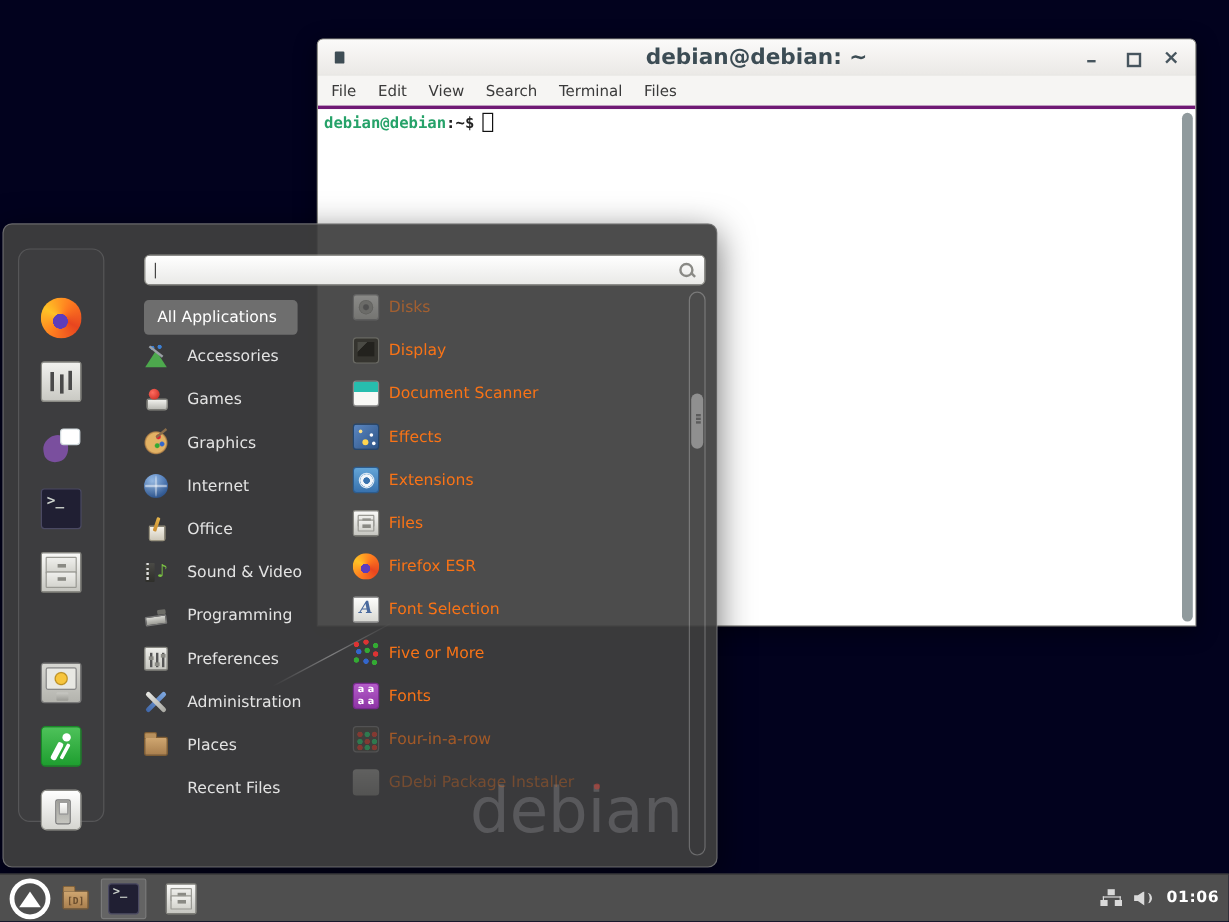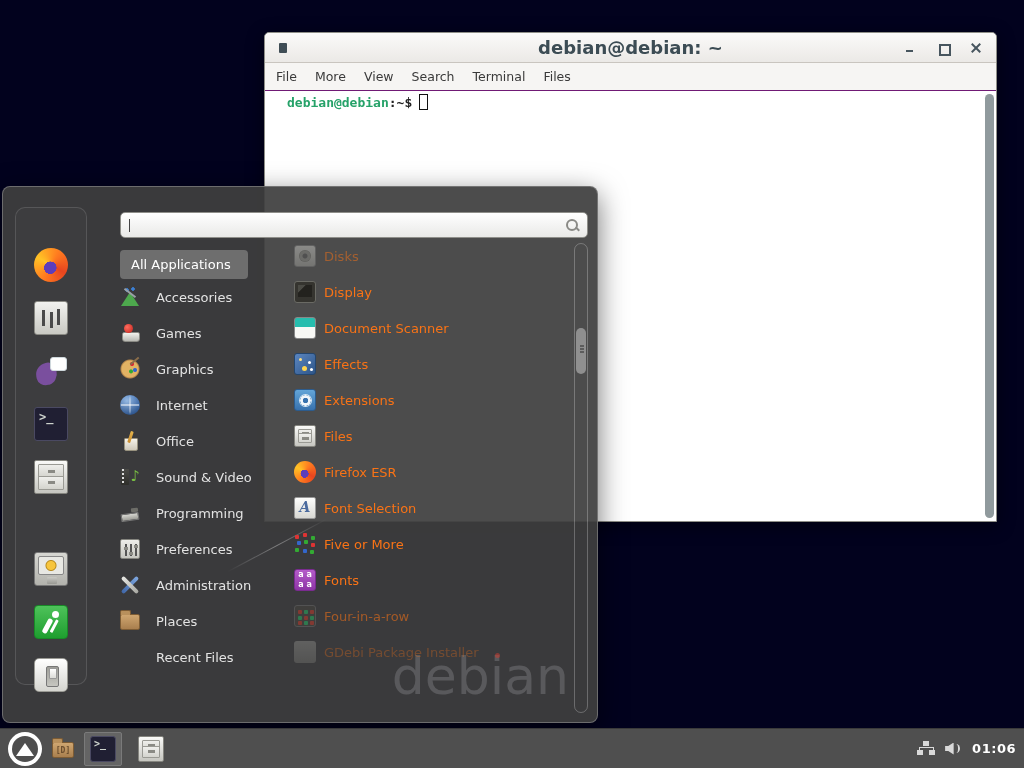--- a/index.html
+++ b/index.html
@@ -99,23 +99,23 @@
     border-radius:5px 5px 0 0; position:relative; display:flex; align-items:center; }
   .tb-appicon{width:8px;height:10px;background:#3f4d55;border-radius:1px;margin-left:14px}
   .title { position:absolute; left:0; right:0; text-align:center; font-weight:bold; font-size:18px; color:#3c4c54; }
   .winbtns { position:absolute; right:8px; top:0; height:30px; display:flex; align-items:center; gap:9px; }
   .wb{width:24px;height:20px;position:relative}
   .wb::before,.wb::after{content:'';position:absolute}
   .wb-min::before{left:8px;top:12px;width:7px;height:2px;background:#47555e}
   .wb-max::before{left:8px;top:6px;width:8px;height:8px;border:2px solid #47555e}
   .wb-close::before{left:11px;top:4px;width:2px;height:12px;background:#47555e;transform:rotate(45deg)}
   .wb-close::after{left:11px;top:4px;width:2px;height:12px;background:#47555e;transform:rotate(-45deg)}
-  .menubar { height:28px; background:#f6f5f3; border-bottom:1px solid #701a75; display:flex; align-items:center; padding-left:2px; }
+  .menubar { height:28px; background:#f6f5f3; border-bottom:3px solid #701a75; display:flex; align-items:center; padding-left:2px; }
   .mitem { padding:0 9px; font-size:12.5px; color:#3a3a3a; }
-  .tcontent { position:relative; height:430px; background:#fff; font:bold 13px "DejaVu Sans Mono","Liberation Mono",monospace; padding:3px 0 0 22px; }
+  .tcontent { position:relative; height:430px; background:#fff; font:bold 13px "DejaVu Sans Mono","Liberation Mono",monospace; padding:3px 0 0 5px; }
   .p-user{color:#26a269} .p-rest{color:#222}
   .cursor{display:inline-block;width:9px;height:16px;border:1px solid #111;vertical-align:-3px;margin-left:7px}
   .term-sb{position:absolute;right:2px;top:3px;bottom:3px;width:9px;background:#909a9d;border-radius:5px}
 
   
   .appmenu { position:absolute; left:2px; top:186px; width:596px; height:537px; z-index:5;
     background:rgba(62,62,62,.93); border:1px solid rgba(150,150,150,.55); border-radius:8px;
     box-shadow:0 8px 28px rgba(0,0,0,.55); color:#e3e3e3; font-size:13px; }
   .watermark{position:absolute;right:28px;bottom:16px;font-size:52px;letter-spacing:0;color:rgba(215,215,220,.20)}
   .watermark::after{content:'';position:absolute;left:58%;top:7px;width:5px;height:5px;border-radius:50%;background:rgba(200,60,50,.55)}
@@ -174,21 +174,21 @@
     <span class="tb-appicon"></span>
     <span class="title">debian@debian: ~</span>
     <span class="winbtns">
       <span class="wb wb-min"></span>
       <span class="wb wb-max"></span>
       <span class="wb wb-close"></span>
     </span>
   </div>
   <div class="menubar">
     <span class="mitem">File</span>
-    <span class="mitem">More</span>
+    <span class="mitem">Edit</span>
     <span class="mitem">View</span>
     <span class="mitem">Search</span>
     <span class="mitem">Terminal</span>
     <span class="mitem">Files</span>
   </div>
   <div class="tcontent">
     <span class="p-user">debian@debian</span><span class="p-rest">:~$</span><span class="cursor"></span>
     <div class="term-sb"></div>
   </div>
 </div>

